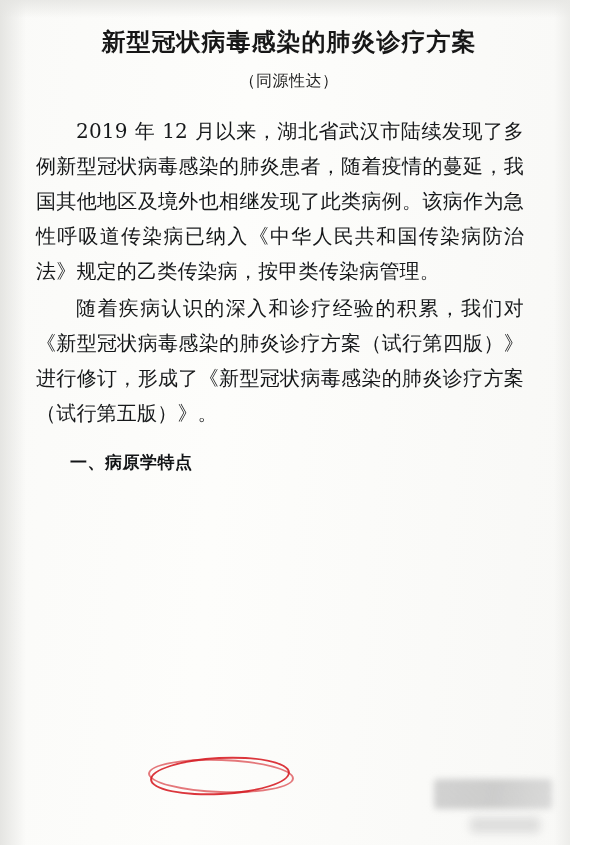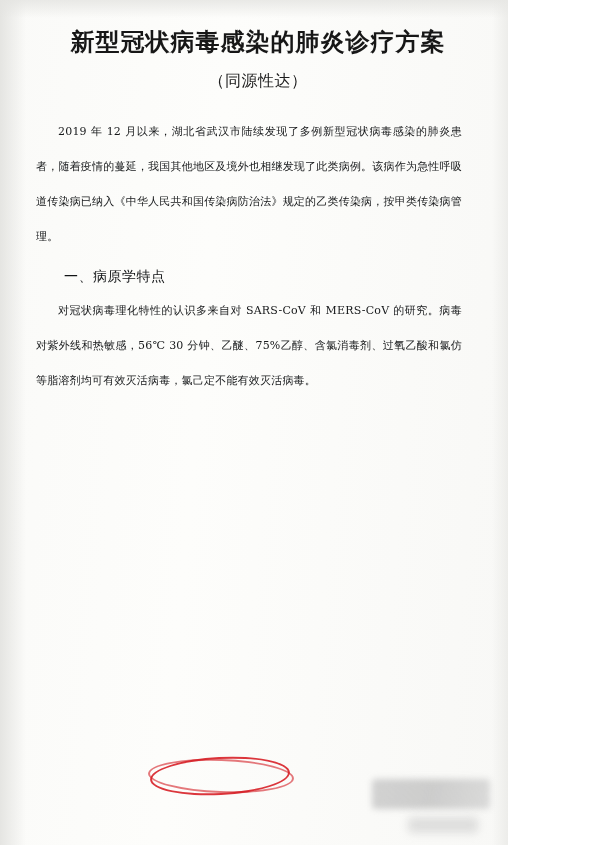--- a/index.html
+++ b/index.html
@@ -8,21 +8,21 @@
     background: #ffffff;
   }
   body {
     width: 606px;
     height: 845px;
     font-family: "DejaVu Serif", "Liberation Serif", serif;
     overflow: hidden;
   }
   .page {
     position: relative;
-    width: 508px;
+    width: 570px;
     height: 845px;
     background: #fdfdfb;
     background-image:
       linear-gradient(95deg, rgba(250,250,248,1) 0%, rgba(253,253,251,1) 40%, rgba(248,248,246,1) 100%);
     overflow: hidden;
   }
   
   .paper-shade-left {
     position: absolute;
     left: 0; top: 0; bottom: 0;
@@ -63,32 +63,32 @@
     font-size: 16px;
     color: #1c1c1c;
     letter-spacing: 0.5px;
   }
 
   .body-text {
     padding: 22px 34px 0 36px;
   }
   p.para {
     margin: 0 12px 2px 0;
-    font-size: 11px;
+    font-size: 20px;
     line-height: 35px;
     color: #16181a;
     text-align: justify;
     text-indent: 2em;
     letter-spacing: 0.2px;
     font-family: "DejaVu Serif", "Liberation Serif", serif;
   }
   h2.section-heading {
-    margin: 5px 0 0 0;
-    font-size: 14px;
-    font-weight: normal;
+    margin: 14px 0 0 0;
+    font-size: 17px;
+    font-weight: bold;
     line-height: 34px;
     text-indent: 2em;
     color: #121416;
     letter-spacing: 0.5px;
   }
 
   
   .annotation-ellipse {
     position: absolute;
     left: 150px;
@@ -142,22 +142,22 @@
 
   <div class="paper-shade-left"></div>
   <div class="paper-shade-top"></div>
   <div class="paper-shade-right"></div>
 
   <h1 class="doc-title">新型冠状病毒感染的肺炎诊疗方案</h1>
   <div class="doc-subtitle">（同源性达）</div>
 
   <div class="body-text">
     <p class="para">2019 年 12 月以来，湖北省武汉市陆续发现了多例新型冠状病毒感染的肺炎患者，随着疫情的蔓延，我国其他地区及境外也相继发现了此类病例。该病作为急性呼吸道传染病已纳入《中华人民共和国传染病防治法》规定的乙类传染病，按甲类传染病管理。</p>
+    <p class="para">随着疾病认识的深入和诊疗经验的积累，我们对《新型冠状病毒感染的肺炎诊疗方案（试行第四版）》进行修订，形成了《新型冠状病毒感染的肺炎诊疗方案（试行第五版）》。</p>
     <h2 class="section-heading">一、病原学特点</h2>
-    <p class="para">对冠状病毒理化特性的认识多来自对 SARS-CoV 和 MERS-CoV 的研究。病毒对紫外线和热敏感，56℃ 30 分钟、乙醚、75%乙醇、含氯消毒剂、过氧乙酸和氯仿等脂溶剂均可有效灭活病毒，氯己定不能有效灭活病毒。</p>
   </div>
 
   <div class="annotation-ellipse"></div>
   <div class="annotation-ellipse tail"></div>
 
   <div class="smudge"></div>
   <div class="smudge2"></div>
 
 </div>
 

